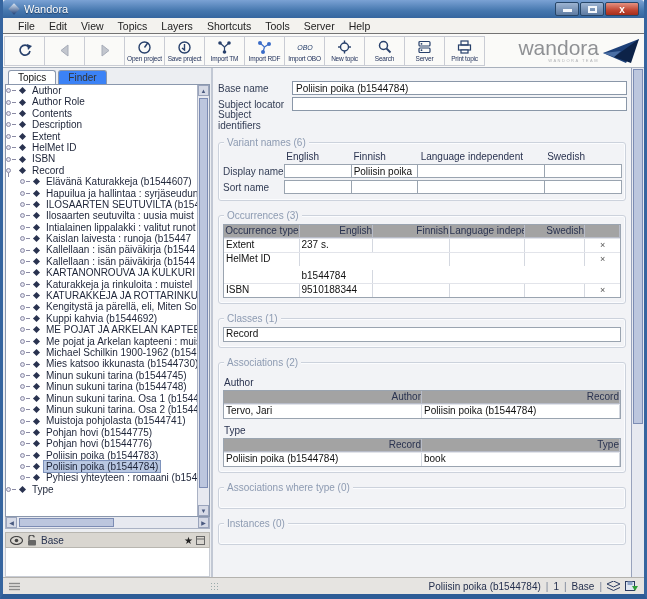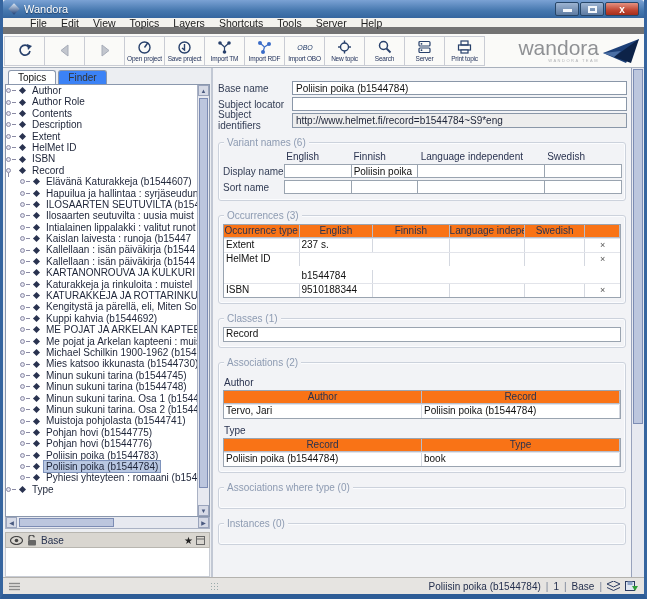--- a/index.html
+++ b/index.html
@@ -14,21 +14,21 @@
   .app-icon span { position:absolute; left:1px; top:1px; width:8px; height:8px; background:linear-gradient(135deg,#dfe9f5,#1c3f77); transform:rotate(45deg); }
   .title-text { color:#fff; font-size:11px; text-shadow:0 1px 1px #1c3a60; }
   .winbtns { position:absolute; right:5px; top:2px; display:flex; gap:1px; }
   .wbtn { width:24px; height:14px; border:1px solid #274668; border-radius:2px;
     background:linear-gradient(#9db4d2,#5d7ba2); position:relative; }
   .wbtn.close { width:34px; background:linear-gradient(#e59181,#c04632 60%,#a52e1c); }
   .wbtn .g-min { position:absolute; left:7px; bottom:3px; width:9px; height:3px; background:#f4f7fb; }
   .wbtn .g-max { position:absolute; left:7px; top:3px; width:9px; height:7px; border:2px solid #f4f7fb; }
   .wbtn .g-x { position:absolute; left:0; top:0; right:0; bottom:0; color:#fff; font-size:10px; font-weight:bold; text-align:center; line-height:13px; }
   
-  .menubar { height:16px; background:#f3f2ee; border-bottom:7px solid #737373; display:flex; align-items:center; padding-left:20px; flex:0 0 auto; }
+  .menubar { height:16px; background:#f3f2ee; border-bottom:1px solid #737373; display:flex; align-items:center; padding-left:8px; flex:0 0 auto; }
   .menu-item { font-size:10.5px; color:#222; padding:1px 7px; }
   
   .toolbar { height:34px; background:#fafaf8; border-bottom:1px solid #a8b0bc; display:flex; align-items:center; padding:1px 2px; flex:0 0 auto; }
   .tbtn { width:41px; height:30px; border:1px solid #c9ccd4; background:#fafaf8; display:flex; flex-direction:column; align-items:center; justify-content:center; margin-left:-1px; }
   .tbtn .ticon { height:15px; display:flex; align-items:center; justify-content:center; }
   .tbtn .tlabel { font-size:6.5px; color:#23335c; letter-spacing:-0.2px; white-space:nowrap; }
   .tbtn.disabled .tlabel { color:#aab; }
   .logo { margin-left:auto; display:flex; align-items:center; padding-right:2px; }
   .logo-textcol { display:flex; flex-direction:column; align-items:flex-end; margin-right:3px; }
   .logo-word { font-size:21px; color:#8f9194; line-height:20px; }
@@ -65,21 +65,21 @@
   .topicpanel { flex:1 1 auto; min-width:0; padding:12px 4px 0 5px; overflow:hidden; font-size:10px; color:#222; }
   .frow { display:flex; align-items:center; height:16px; }
   .flabel { width:74px; flex:0 0 auto; color:#333d55; }
   .finput { flex:1 1 auto; height:14px; border:1px solid #8a97a8; background:#fff; font-size:10px; font-family:"Liberation Sans",sans-serif; padding:0 3px; color:#111; }
   .silist { flex:1 1 auto; height:15px; border:1px solid #8a97a8; background:#ededed; overflow:hidden; }
   .silist .sirow { font-size:10px; color:#1d2438; padding:1px 3px; white-space:nowrap; }
   .group { border:1px solid #ccd2dc; border-radius:3px; position:relative; margin:14px 1px 0 0; padding:8px 4px 5px; box-shadow:inset 0 0 0 1px #fbfcfe; }
   .group-title { position:absolute; top:-6px; left:5px; background:#f2f3f6; padding:0 3px; color:#8d9bb2; font-size:10px; white-space:nowrap; }
   .group.empty { height:22px; }
   .gtable { border:1px solid #9aa4b0; background:#fff; }
-  .gth { background:#f97316; border-right:1px solid #b8bcc8; border-bottom:1px solid #b8bcc8; color:#2a3350; text-align:center; height:13px; line-height:12px; overflow:hidden; white-space:nowrap; }
+  .gth { background:#a3a3a3; border-right:1px solid #b8bcc8; border-bottom:1px solid #b8bcc8; color:#2a3350; text-align:right; height:13px; line-height:12px; overflow:hidden; white-space:nowrap; }
   .gtd { border-right:1px solid #d4d8e0; height:13px; line-height:12px; white-space:nowrap; overflow:hidden; padding:0 2px; color:#111; }
   .rowline { display:flex; }
   .rowline + .rowline { border-top:1px solid #e2e4ea; }
   .delx { color:#555; text-align:center; font-size:9px; }
   
   .vhead { display:flex; height:12px; color:#2a3350; }
   .vhead span { overflow:hidden; white-space:nowrap; }
   .vrow { display:flex; align-items:center; height:16px; }
   .vlabel { width:61px; flex:0 0 auto; color:#333d55; }
   .vcell { height:14px; border:1px solid #9aa4b0; background:#fff; margin-right:-1px; padding:0 2px; line-height:13px; white-space:nowrap; overflow:hidden; color:#111; }
@@ -601,23 +601,20 @@
         <div class="frow">
           <span class="flabel">Base name</span>
           <input class="finput" value="Poliisin poika (b1544784)" style="">
         </div>
         <div class="frow">
           <span class="flabel">Subject locator</span>
           <input class="finput" value="" style="">
         </div>
         <div class="frow">
           <span class="flabel">Subject identifiers</span>
-          <div class="silist" id="silist">
-              <div class="sirow">http://www.helmet.fi/record=b1544784~S9*eng</div>
-            </div>
         </div>
 
         <div class="group">
           <div class="group-title">Variant names (6)</div>
           <div id="variantgrid">
               <div class="vhead">
                 <span style="width: 61px;"></span>
                 <span style="width: 69px; text-align: left; padding-left: 4px;">English</span>
                 <span style="width: 69px; text-align: left; padding-left: 4px;">Finnish</span>
                 <span style="width: 130px; text-align: left; padding-left: 4px;">Language independent</span>

